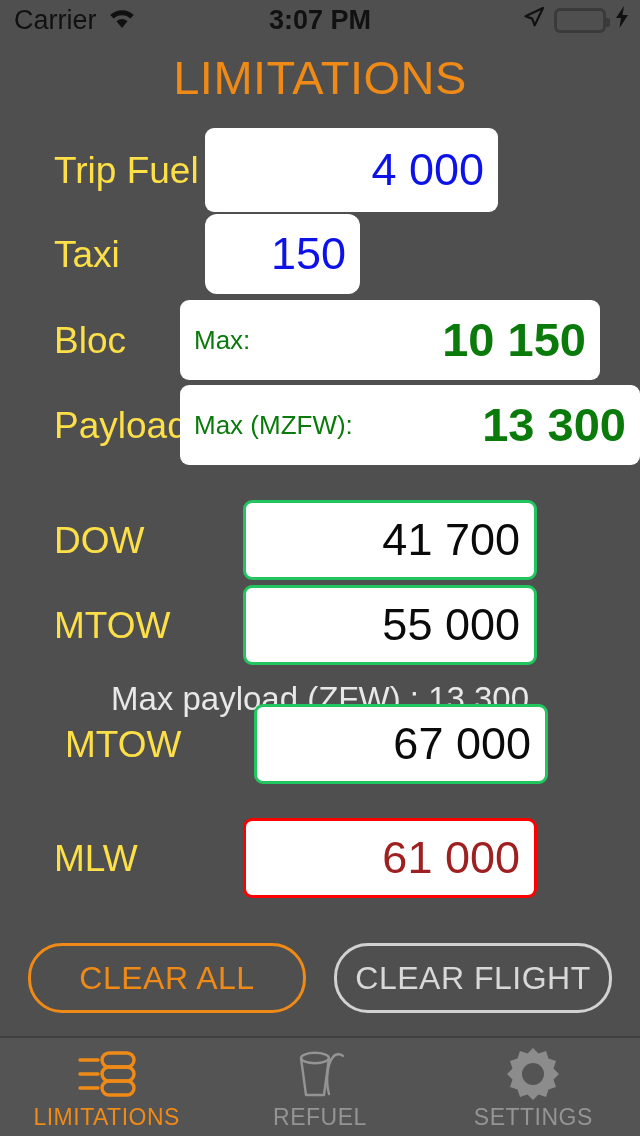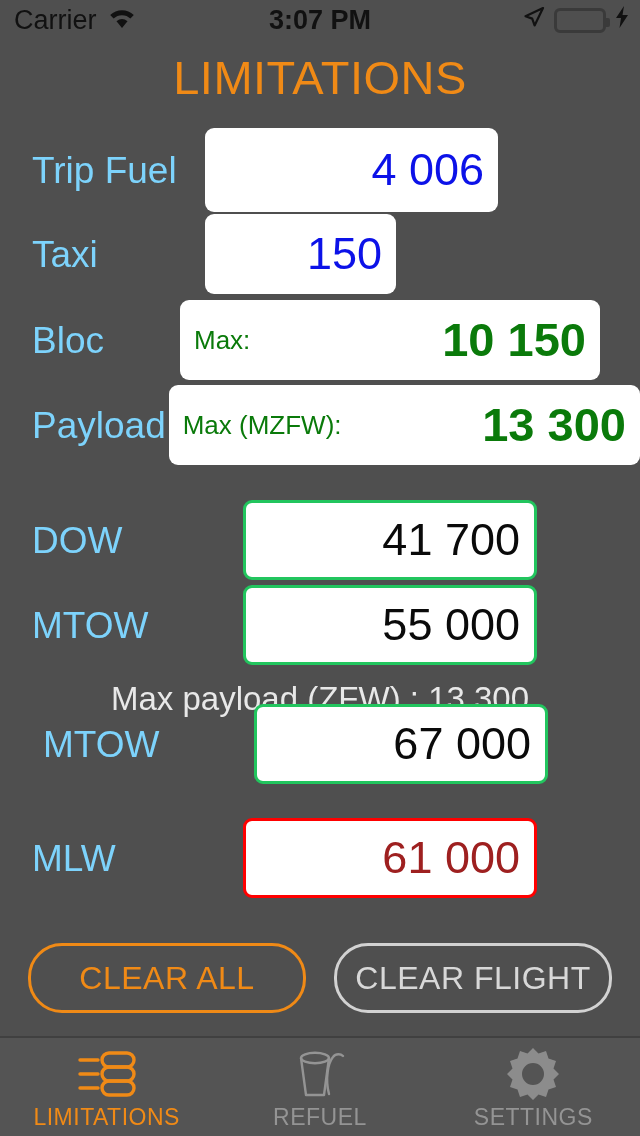--- a/index.html
+++ b/index.html
@@ -84,24 +84,24 @@
 
   
   .row {
     position: absolute;
     left: 0;
     width: 640px;
     display: flex;
     align-items: center;
   }
   .row-label {
-    color: #7dd3fc;
+    color: #fde047;
     font-size: 37px;
     line-height: 41px;
-    padding-left: 32px;
+    padding-left: 54px;
     box-sizing: border-box;
   }
   .row-label.narrow { width: 205px; }
   .row-label.wide   { width: 243px; }
 
   .field {
     background: #ffffff;
     border-radius: 9px;
     box-sizing: border-box;
     display: flex;
@@ -223,27 +223,27 @@
         </svg>
       </span>
     </div>
   </div>
 
   <div class="page-title">LIMITATIONS</div>
 
   <div class="row" style="top:128px; height:84px;">
     <div class="row-label narrow">Trip Fuel</div>
     <div class="field plain" style="width:293px; height:84px;">
-      <span class="field-value v-blue">4 006</span>
+      <span class="field-value v-blue">4 000</span>
     </div>
   </div>
 
   <div class="row" style="top:214px; height:80px;">
     <div class="row-label narrow">Taxi</div>
-    <div class="field plain" style="width:191px; height:80px;">
+    <div class="field plain" style="width:155px; height:80px;border-radius:12px;">
       <span class="field-value v-blue">150</span>
     </div>
   </div>
 
   <div class="row" style="top:300px; height:80px;">
     <div class="row-label" style="width:180px;">Bloc</div>
     <div class="field plain split" style="width:420px; height:80px;">
       <span class="field-sublabel">Max:</span>
       <span class="field-value v-green">10 150</span>
     </div>

